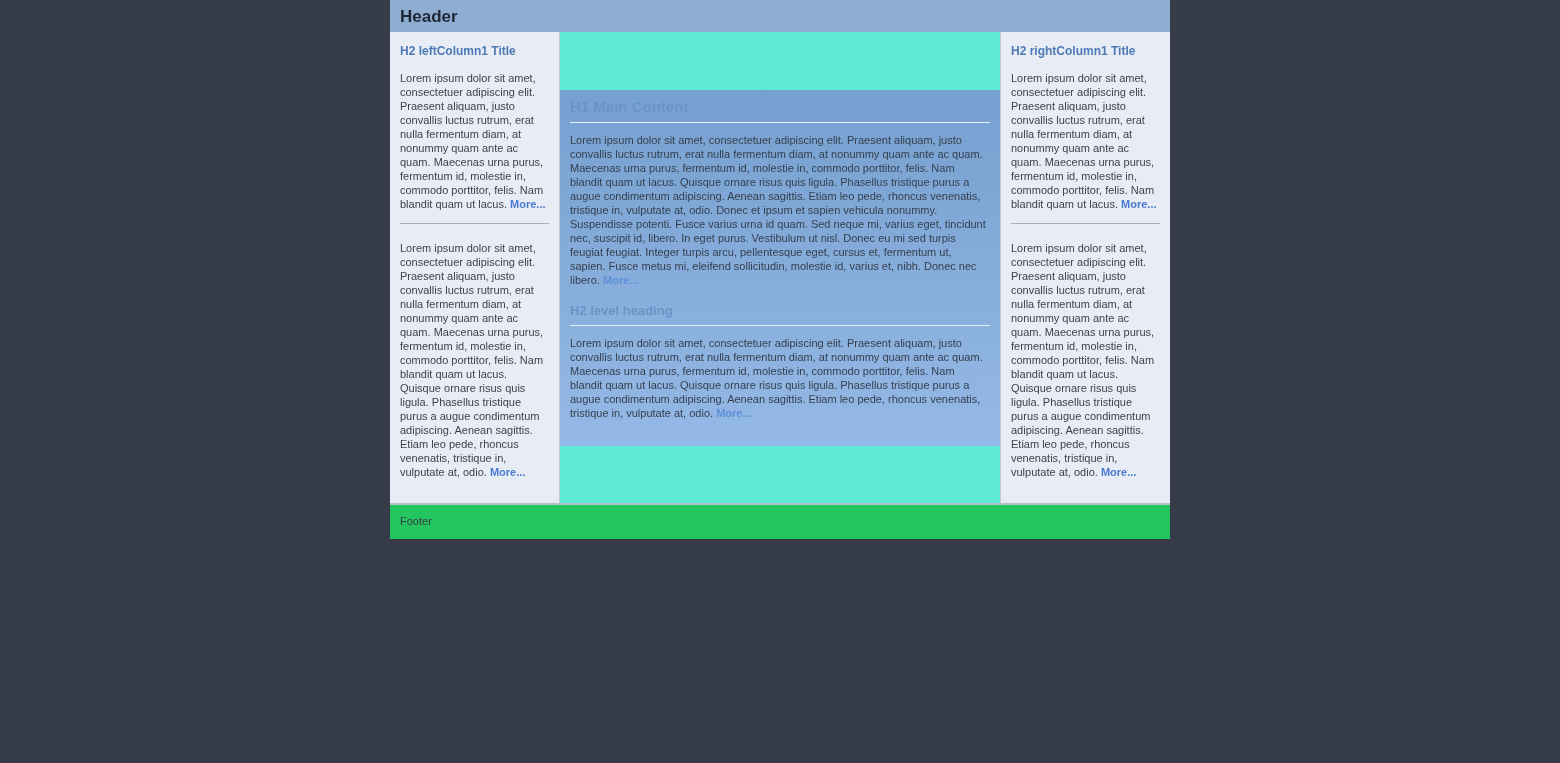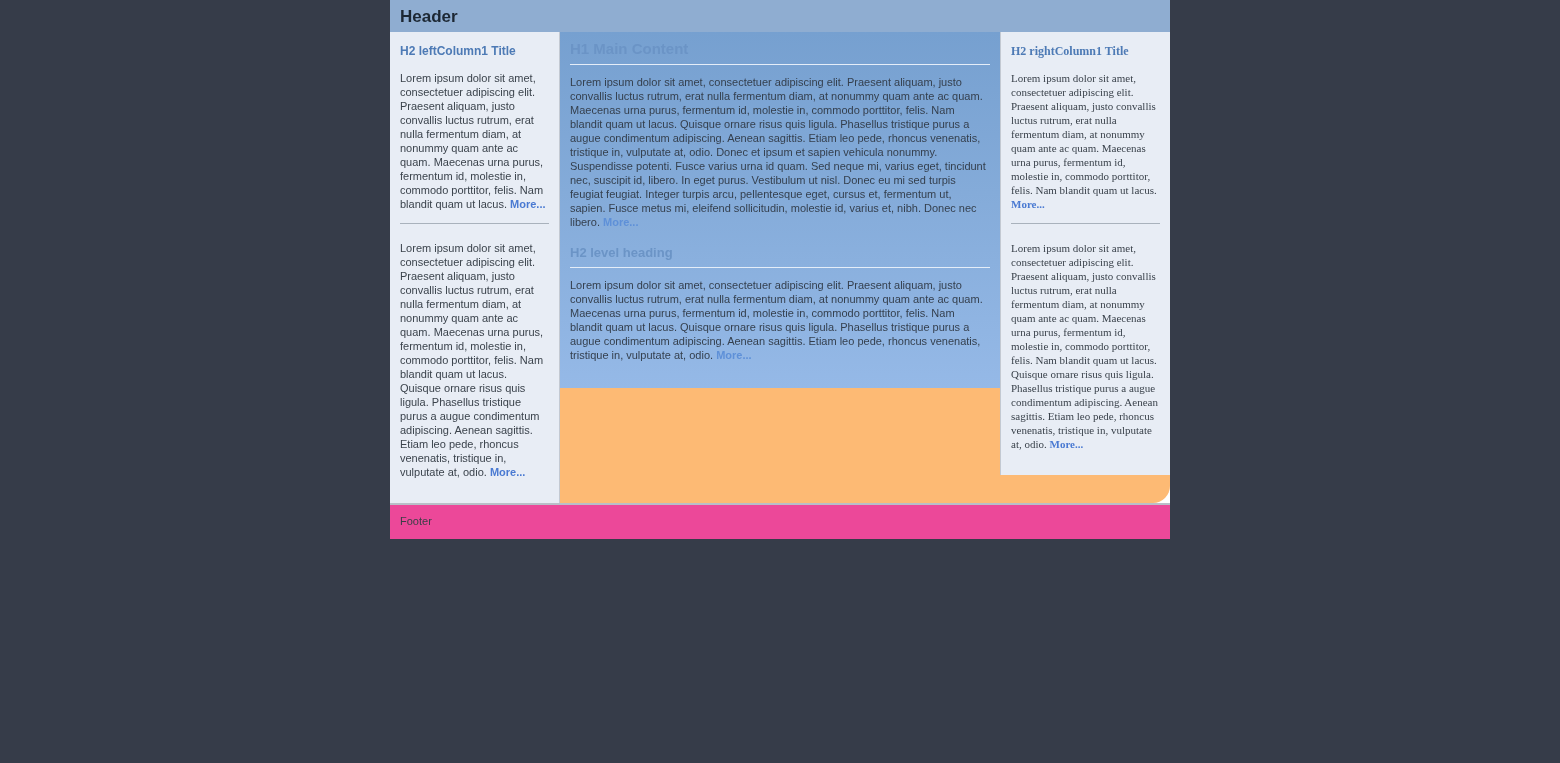--- a/index.html
+++ b/index.html
@@ -24,37 +24,36 @@
   .header h1 {
     margin: 0;
     font-size: 17px;
     font-weight: bold;
     color: #1c2733;
     line-height: 24px;
   }
   
   .columns {
     display: flex;
-    align-items: flex-start;
+    align-items: center;
     min-height: 460px;
-    background: #fdba74;
-    border-radius: 17px;
+    background: #5eead4;
   }
   .side-col {
     width: 170px;
     box-sizing: border-box;
     background: #e8edf5;
     padding: 8px 10px 12px 10px;
     font-size: 11px;
     line-height: 14px;
     color: #3b434c;
     flex: 0 0 170px;
   }
   .left-col  { border-right: 1px solid #c3c9d2; }
-  .right-col { border-left: 1px solid #c3c9d2; font-family: Liberation Serif, serif; }
+  .right-col { border-left: 1px solid #c3c9d2; }
   .side-col h2 {
     margin: 4px 0 13px 0;
     font-size: 12px;
     font-weight: bold;
     color: #4d7ab5;
   }
   .side-col p { margin: 0 0 12px 0; }
   .side-col hr {
     border: 0;
     border-top: 1px solid #a9b2bc;
@@ -96,21 +95,21 @@
   a.more {
     color: #4a7ad2;
     font-weight: bold;
     text-decoration: none;
     margin-top: 40px;
   }
   .main-blue a.more { color: #5e90d8; }
   
   .footer {
     border-top: 2px solid #b9bfc8;
-    background: #ec4899;
+    background: #22c55e;
     padding: 10px 10px 12px 10px;
     font-size: 11px;
     color: #3a3f46;
   }
 </style>
 </head>
 <body>
 
 <div class="page">
 

